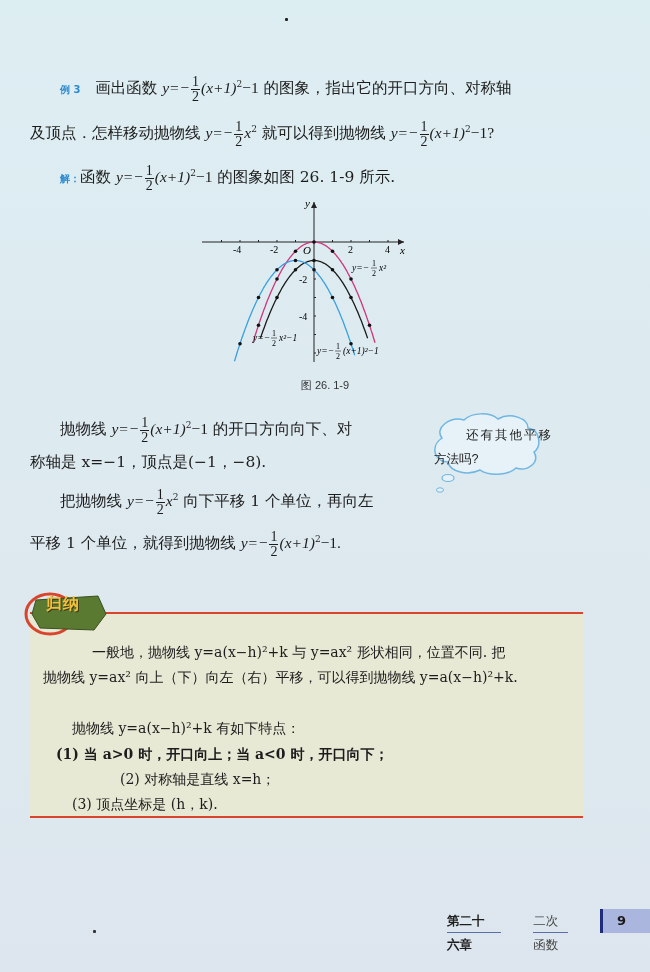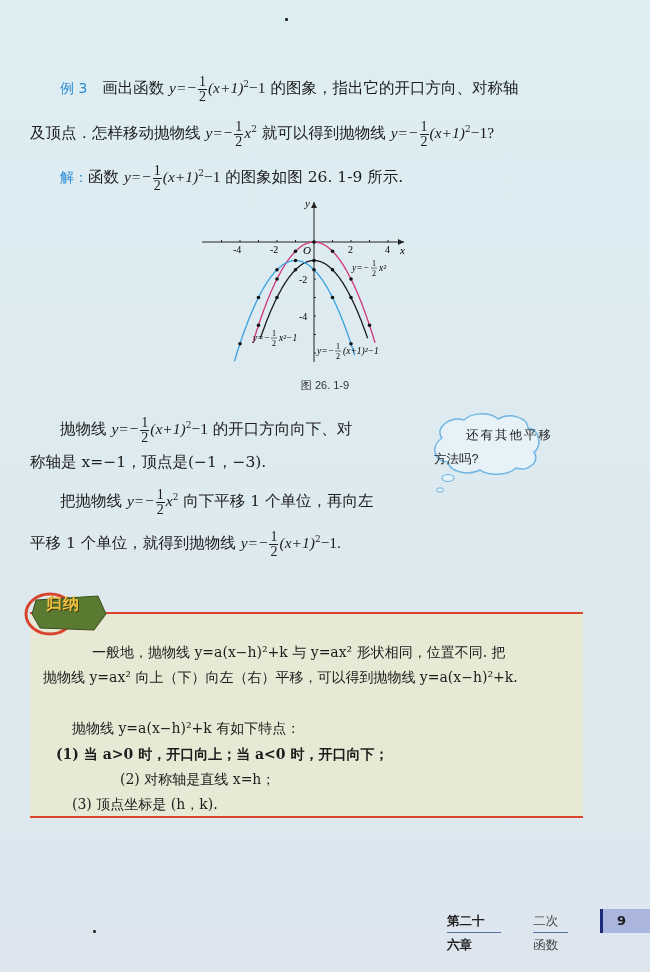--- a/index.html
+++ b/index.html
@@ -7,21 +7,21 @@
   body {
     background: #dcebf1;
     font-family: "DejaVu Serif", "Liberation Serif", serif;
     color: #1c1c1c;
     position: relative;
   }
   .page { position: absolute; inset: 0; background: linear-gradient(180deg,#ddeef3 0%,#dde9ef 60%,#dde6ee 100%); }
   .stray-dot { position: absolute; left: 285px; top: 18px; width: 3px; height: 3px; background:#222; border-radius:1px; }
 
   .line { position: absolute; left: 0; white-space: nowrap; font-size: 15.5px; line-height: 20px; }
-  .label-blue { color: #2a8ad0; font-family: "DejaVu Sans", "Liberation Sans", sans-serif; font-weight: normal; font-size: 14px; }
+  .label-blue { color: #2a8ad0; font-family: "DejaVu Sans", "Liberation Sans", sans-serif; font-weight: bold; font-size: 10px; }
   .math { font-family: "Liberation Serif", "DejaVu Serif", serif; font-style: italic; }
   .up { font-family: "Liberation Serif", serif; font-style: normal; }
   .frac { display: inline-flex; flex-direction: column; align-items: center; vertical-align: middle; font-style: normal; font-family: "Liberation Serif", serif; font-size: 14px; line-height: 14px; margin: 0 1px; }
   .frac .num { border-bottom: 1px solid #1c1c1c; padding: 0 1px; }
   sup { font-size: 9px; vertical-align: 6px; font-style: normal; }
 
   .figure { position: absolute; left: 196px; top: 192px; width: 230px; height: 180px; }
   .fig-caption { position: absolute; left: 0; width: 650px; top: 378px; text-align: center; font-size: 11px; color: #333; font-family: "Liberation Sans", sans-serif; }
 
   .cloud { position: absolute; left: 428px; top: 410px; width: 115px; height: 90px; }
@@ -156,21 +156,21 @@
     <text x="343" y="354" font-size="9.5" font-family="Liberation Serif, serif" font-style="italic">(x+1)²−1</text>
   </svg>
   <div class="fig-caption">图 26. 1-9</div>
 
   <div class="line" style="left:60px; top:415px;">
     <span>抛物线 </span><span class="math">y=−</span><span class="frac">
         <span class="num">1</span>
         <span>2</span>
       </span><span class="math">(x+1)</span><sup>2</sup><span class="up">−1</span><span> 的开口方向向下、对</span>
   </div>
-  <div class="line" style="left:30px; top:452px;">称轴是 x=−1，顶点是(−1，−3).</div>
+  <div class="line" style="left:30px; top:452px;">称轴是 x=−1，顶点是(−1，−8).</div>
 
   <div class="line" style="left:60px; top:487px;">
     <span>把抛物线 </span><span class="math">y=−</span><span class="frac">
         <span class="num">1</span>
         <span>2</span>
       </span><span class="math">x</span><sup>2</sup><span> 向下平移 1 个单位，再向左</span>
   </div>
   <div class="line" style="left:30px; top:529px;">
     <span>平移 1 个单位，就得到抛物线 </span><span class="math">y=−</span><span class="frac">
         <span class="num">1</span>

